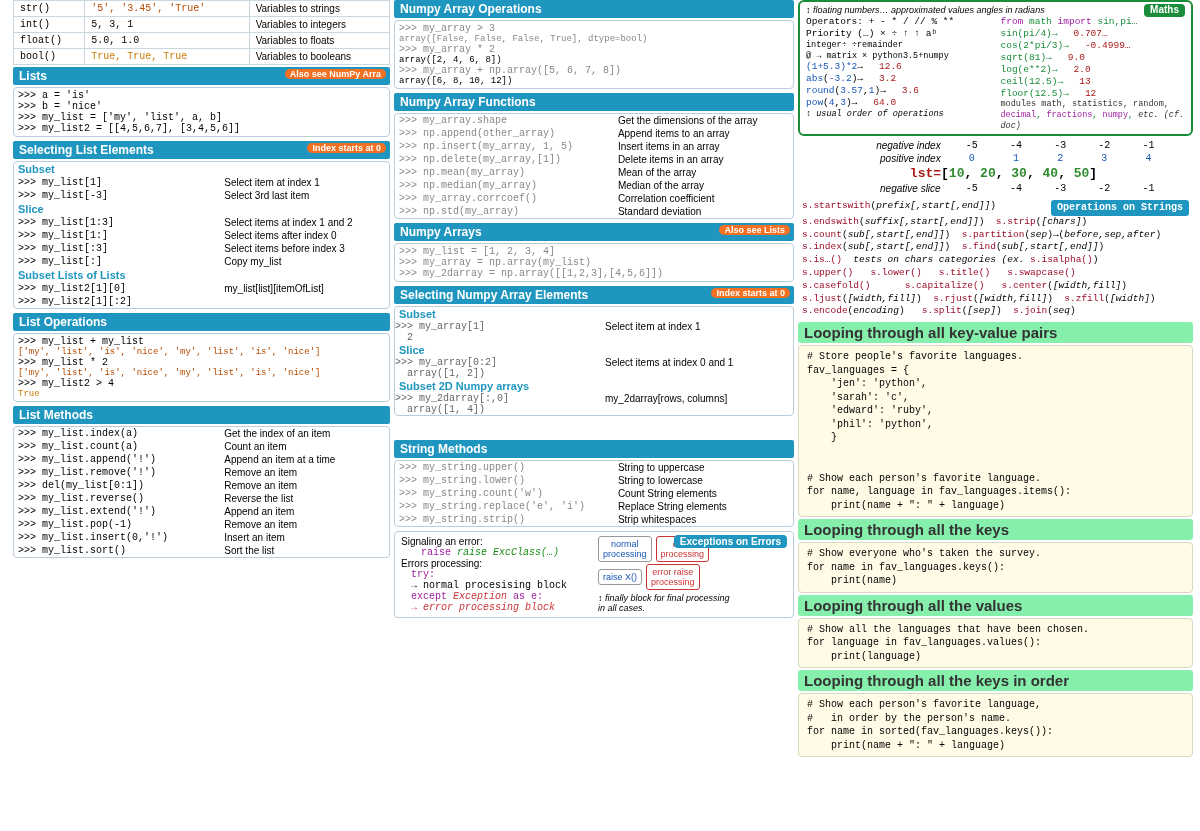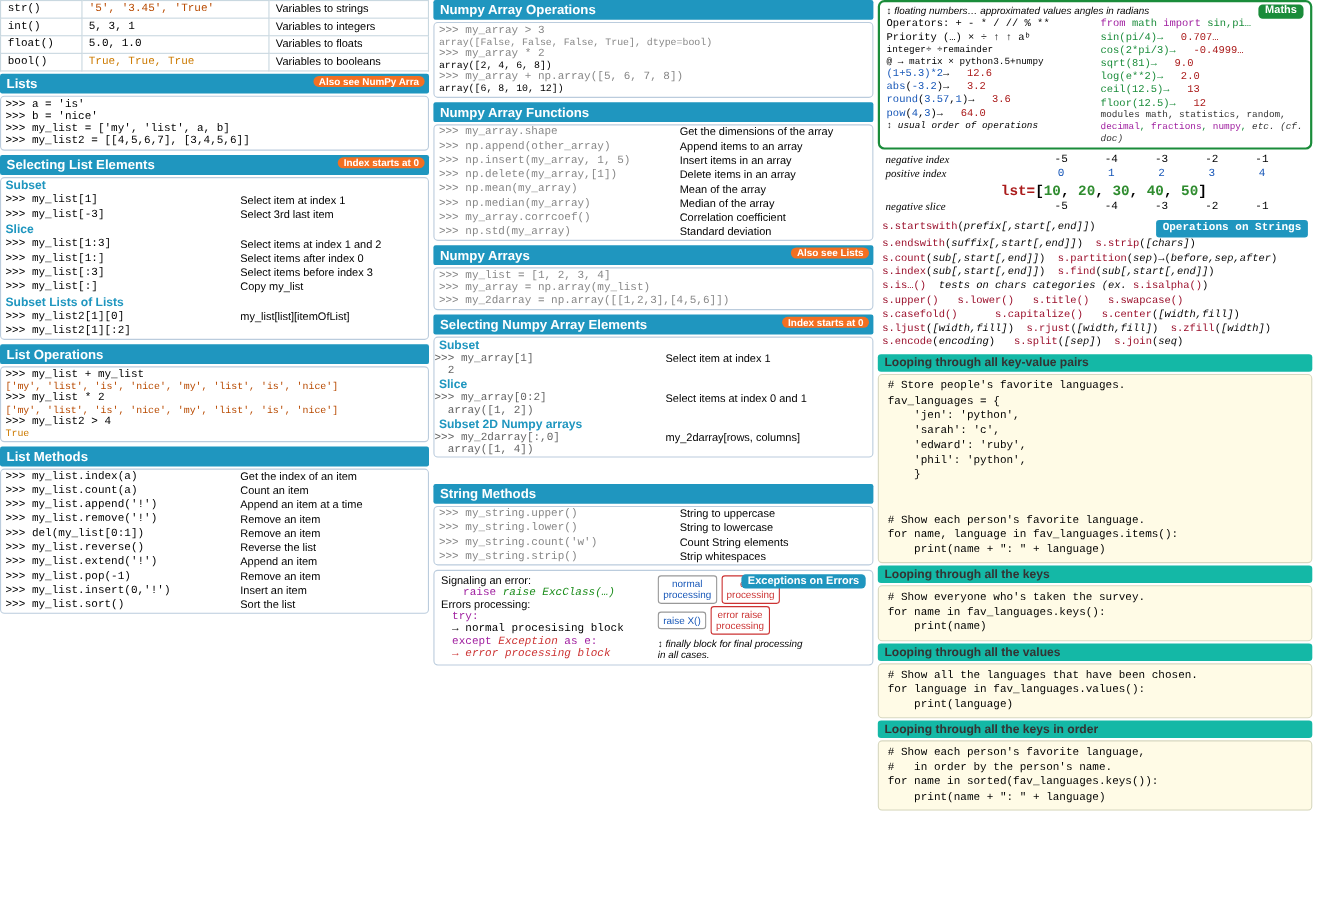--- a/index.html
+++ b/index.html
@@ -1,19 +1,19 @@
 <!DOCTYPE html>
 <html><head>
 <meta charset="utf-8">
 <style>
   * { box-sizing: border-box; margin: 0; padding: 0; }
   body { font-family: Arial, Helvetica, sans-serif; font-size: 10px; background: #fff; width: 1200px; }
   .page { display: flex; gap: 4px; }
   .col { display: flex; flex-direction: column; gap: 2px; }
-  .col1 { width: 390px; }
+  .col1 { width: 390px; padding-left: 13px; }
   .col2 { width: 400px; }
   .col3 { width: 395px; }
   .hdr { background: #1f96bf; color: #fff; font-weight: bold; padding: 2px 6px; font-size: 12px; position: relative; border-radius: 2px; }
   .hdr .tag { position: absolute; right: 4px; top: 2px; background: #f36f21; color: #fff; font-size: 9px; padding: 0 5px; border-radius: 8px; font-weight: bold; }
   .sub { color: #1f96bf; font-weight: bold; font-size: 11px; padding: 1px 4px; }
   .box { border: 1px solid #bcd; border-radius: 4px; margin-bottom: 2px; background: #fff; }
   table.tbl { width: 100%; border-collapse: collapse; font-size: 10px; }
   table.tbl td { border: 1px solid #c9d8e0; padding: 2px 6px; vertical-align: top; }
   .mono { font-family: "Courier New", monospace; font-size: 10px; }
   .gray { color: #888; }
@@ -22,28 +22,28 @@
   .blue { color: #1757b8; }
   .green { color: #2f8c2f; }
   .purple { color: #a020a0; }
   .crimson { color: #aa1a1a; margin-left: 16px; }
   .rowpair { display: flex; width: 100%; border-bottom: 0; }
   .rowpair > div { padding: 1px 4px; }
   .rowpair > .lhs { width: 55%; font-family: "Courier New", monospace; font-size: 10px; white-space: pre; }
   .rowpair > .rhs { width: 45%; font-size: 10px; }
   .pad { padding: 2px 4px; }
   .codeblk { background: #fffbe6; border: 1px solid #d8d8c0; padding: 4px 8px; border-radius: 4px; font-family: "Courier New", monospace; font-size: 10px; white-space: pre; line-height: 1.35; }
-  .loophdr { background: #14b8a6; font-weight: bold; padding: 2px 6px; font-size: 11px; border-radius: 3px; color: #333; }
+  .loophdr { background: #86efac; font-weight: bold; padding: 2px 6px; font-size: 15px; border-radius: 3px; color: #333; }
   .mathbox { border: 2px solid #1a8c3a; border-radius: 6px; padding: 3px 6px; font-size: 9.5px; position: relative; line-height: 1.25; }
   .mathbox .mhead { position: absolute; right: 6px; top: 2px; background: #1a8c3a; color: #fff; font-weight: bold; padding: 0 6px; border-radius: 4px; font-size: 10px; }
   .mathbox .mtwo { display: flex; gap: 10px; }
   .mathbox .mtwo > div { flex: 1; }
   .idxtable { font-family: "Courier New", monospace; font-size: 10px; width: 100%; }
   .idxtable td { padding: 0 5px; text-align: center; }
-  .idxtable .lbl { font-style: italic; text-align: left; padding-right: 8px; font-family: Liberation Serif, serif; }
+  .idxtable .lbl { font-style: italic; text-align: right; padding-right: 8px; font-family: Liberation Sans, sans-serif; }
   .stropsbox { font-family: "Courier New", monospace; font-size: 9.5px; line-height: 1.35; padding: 2px 4px; }
   .stropsbox .darkred { color: #9a0e2a; }
   .stropsbox .it { font-style: italic; text-align: center; }
   .stropshdr { float: right; background: #1f96bf; color: #fff; font-weight: bold; padding: 1px 6px; font-size: 10px; border-radius: 3px; }
   .excbox { border: 1px solid #bcd; border-radius: 4px; padding: 4px 6px; font-size: 10px; position: relative; }
   .excbox .ehdr { position: absolute; right: 6px; top: 3px; background: #1f96bf; color: #fff; font-weight: bold; padding: 1px 6px; border-radius: 4px; font-size: 10px; }
   .excbox .dia { display: flex; gap: 6px; align-items: center; }
   .excbox .dcell { border: 1px solid #999; padding: 2px 4px; font-size: 9px; border-radius: 3px; text-align: center; color: #1757b8; }
   .excbox .dcell.err { border-color: #c33; color: #c33; }
   .str-sel { display:flex; }
@@ -262,20 +262,24 @@
           <div class="lhs gray">&gt;&gt;&gt; my_string.upper()</div>
           <div class="rhs">String to uppercase</div>
         </div>
       <div class="rowpair">
           <div class="lhs gray">&gt;&gt;&gt; my_string.lower()</div>
           <div class="rhs">String to lowercase</div>
         </div>
       <div class="rowpair">
           <div class="lhs gray">&gt;&gt;&gt; my_string.count('w')</div>
           <div class="rhs">Count String elements</div>
+        </div>
+      <div class="rowpair">
+          <div class="lhs gray">&gt;&gt;&gt; my_string.replace('e', 'i')</div>
+          <div class="rhs">Replace String elements</div>
         </div>
       <div class="rowpair">
           <div class="lhs gray">&gt;&gt;&gt; my_string.strip()</div>
           <div class="rhs">Strip whitespaces</div>
         </div>
     </div>
 
     <div class="excbox">
       <span class="ehdr">Exceptions on Errors</span>
       <div style="display:flex; gap:8px;">

